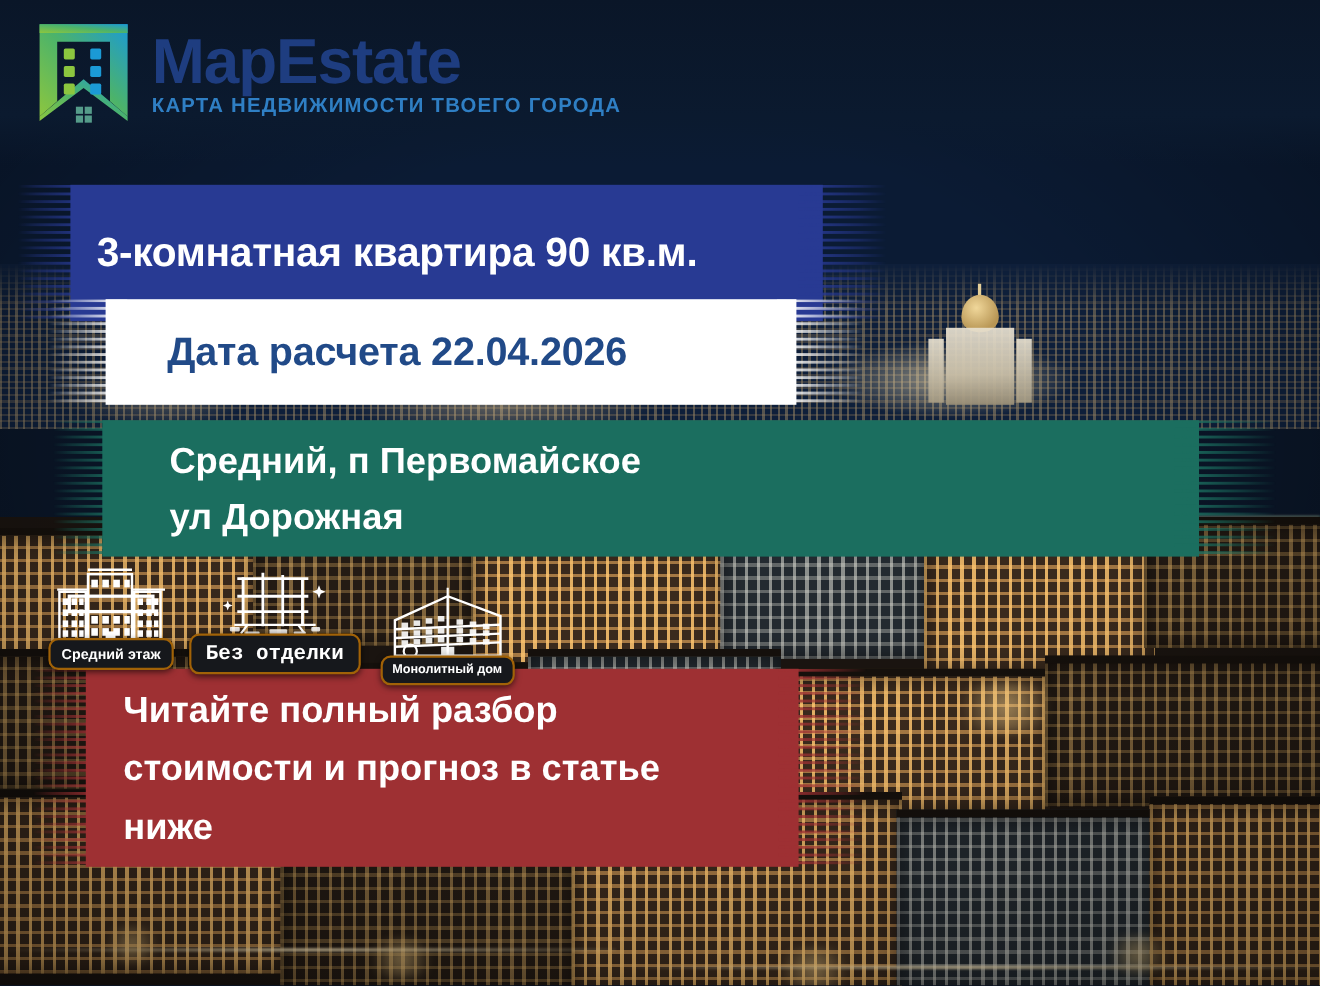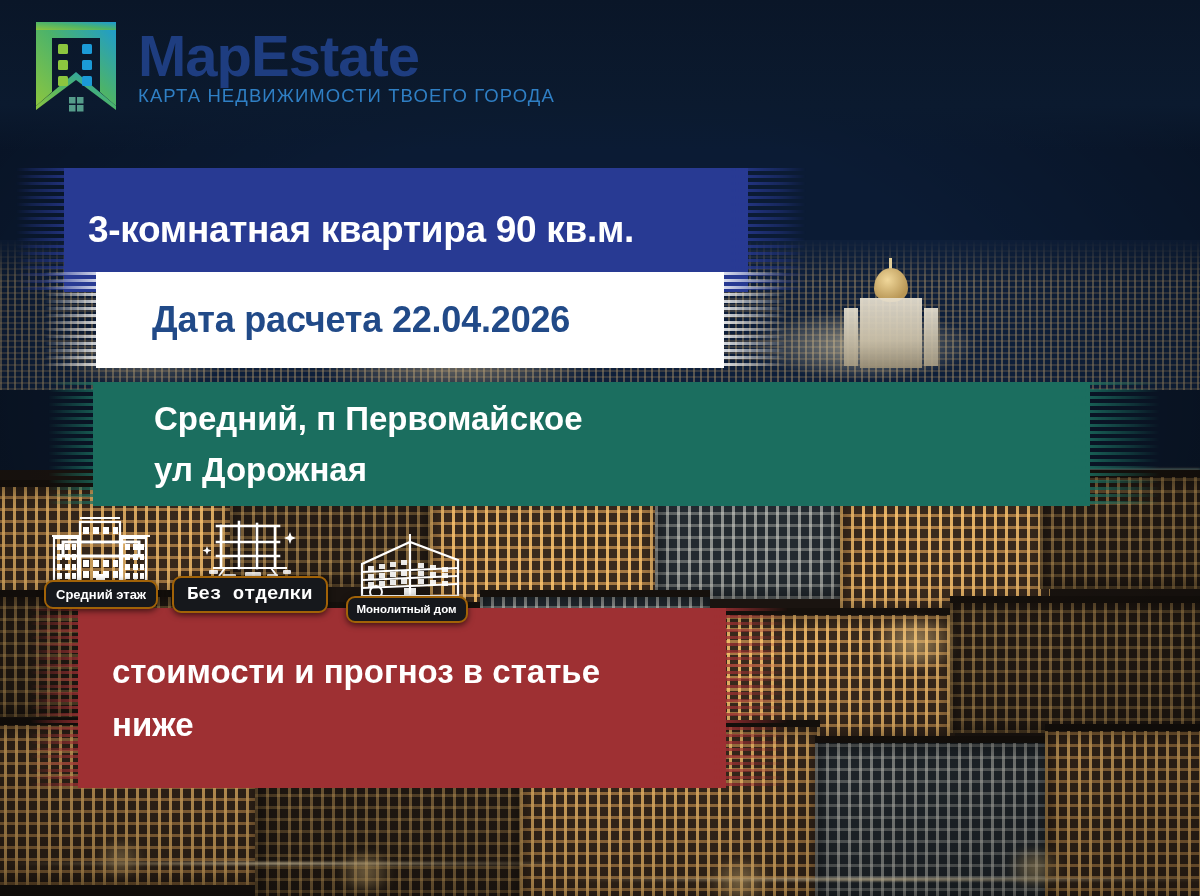--- a/index.html
+++ b/index.html
@@ -192,21 +192,21 @@
   .logo-title {
     font-size: 58px;
     font-weight: 700;
     color: #1e3d80;
     letter-spacing: -1px;
     line-height: 1;
     white-space: nowrap;
   }
   .logo-sub {
     font-size: 18.5px;
-    font-weight: 400;
+    font-weight: 700;
     color: #2f7fc4;
     letter-spacing: 1.1px;
     line-height: 1;
     white-space: nowrap;
     text-align: center;
   }
 
   
   .banner {
     position: absolute;
@@ -405,21 +405,21 @@
     line-height: 1;
     box-shadow: 0 2px 6px rgba(0,0,0,.6);
   }
   #feat-floor .fpill { font-size: 13px; padding: 6px 10px; }
   #feat-finish { margin-left: 8px; font-family: Liberation Mono, monospace; }
   #feat-finish .fpill { font-size: 19px; padding: 7px 13px; }
   #feat-type { margin-left: 12px; }
   #feat-type .fpill { font-size: 11.5px; padding: 6px 9px; }
 
   #feat-finish { transform: translateY(4px); }
-  #feat-type { transform: translateY(14px); align-items: flex-end; }
+  #feat-type { transform: translateY(14px); }
 </style>
 </head>
 <body>
 
 <div id="poster">
 
   <div class="bg-layer">
 
     <div class="bg-sky2"></div>
     <div class="stars"></div>
@@ -663,18 +663,19 @@
     </div>
   </div>
 
   <div class="banner" id="banner-cta">
     <div class="brush paint">
       <div class="fray l"></div>
       <div class="core"></div>
       <div class="fray r"></div>
     </div>
     <div class="btext">
+      <span class="line">Читайте полный разбор</span>
       <span class="line">стоимости и прогноз в статье</span>
       <span class="line">ниже</span>
     </div>
   </div>
 
 </div>
 
 </body></html>

